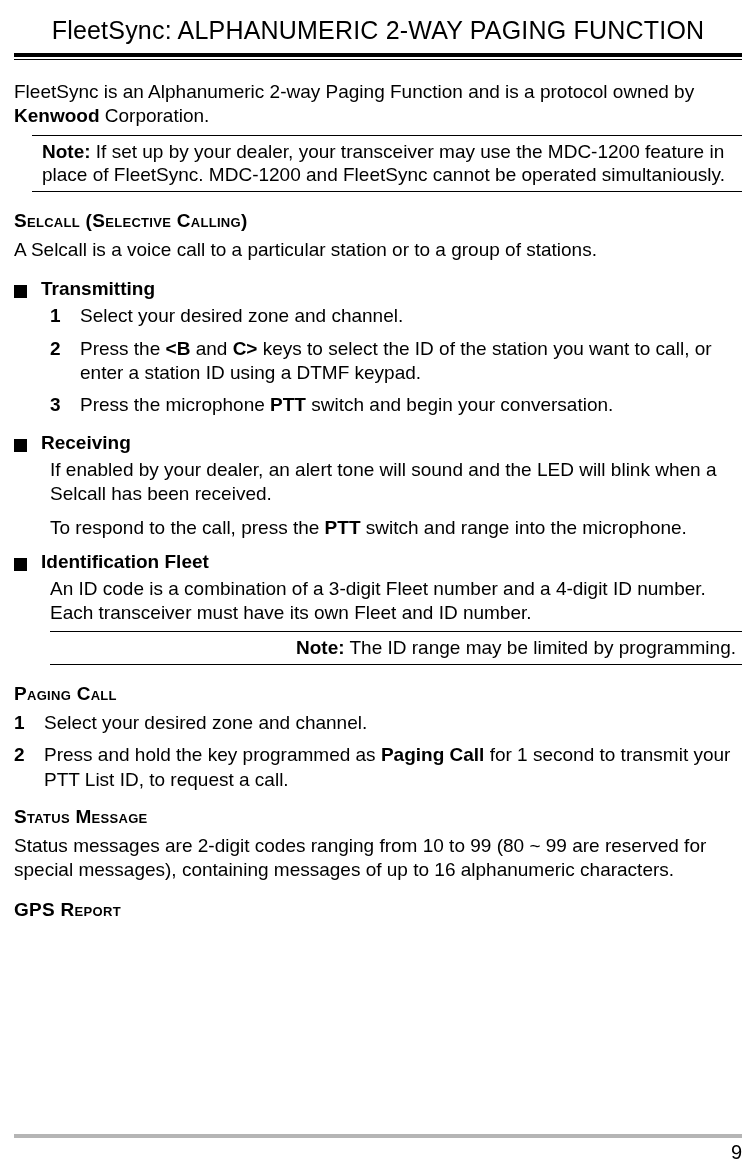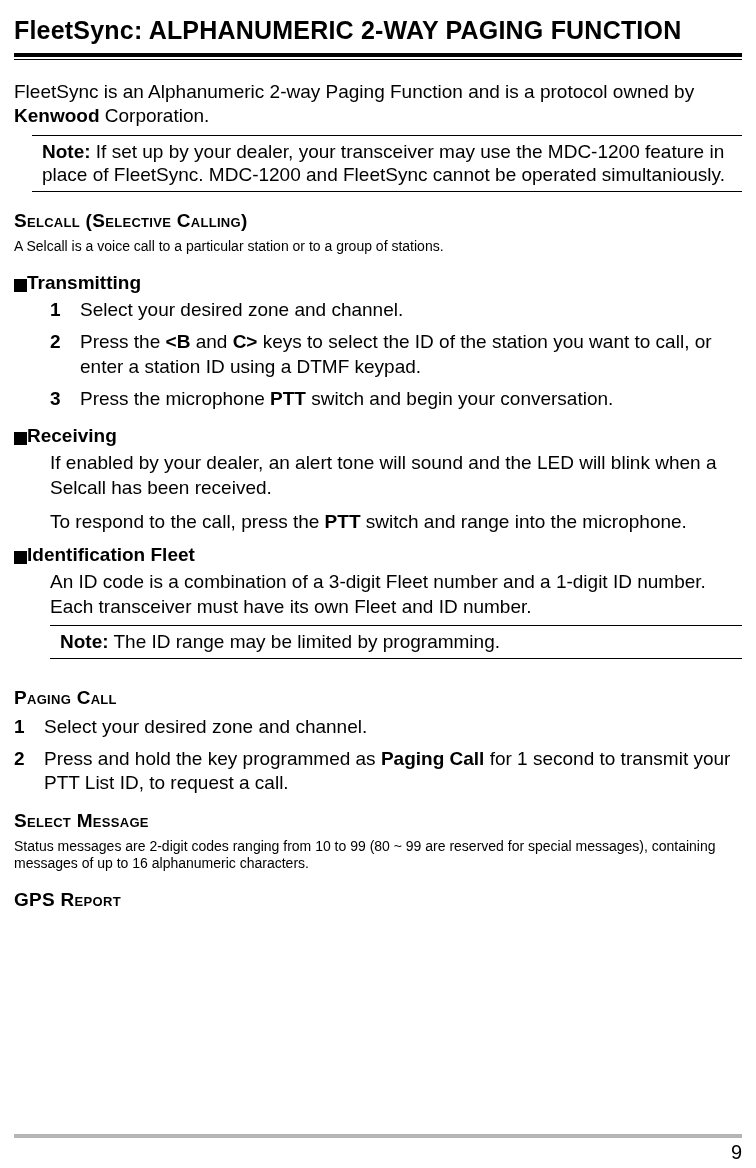--- a/index.html
+++ b/index.html
@@ -10,22 +10,22 @@
     background: #fff;
     font-family: Arial, Helvetica, sans-serif;
     color: #000;
     position: relative;
   }
   .page {
     padding: 10px 14px 0 14px;
   }
   .chapter-title {
     font-size: 25px;
-    font-weight: 700;
-    text-align: left;
+    font-weight: 400;
+    text-align: center;
     letter-spacing: 0.2px;
     margin: 6px 0 8px 0;
   }
   .hr-thick {
     border: none;
     border-top: 4px solid #000;
     margin: 0 0 2px 0;
   }
   .hr-thin {
     border: none;
@@ -48,27 +48,28 @@
   }
   .note-box .note-label { font-weight: 700; }
   .section-title {
     font-weight: 700;
     font-size: 19px;
     margin: 0 0 6px 0;
     letter-spacing: 0.3px;
     font-variant: small-caps;
   }
   .section-para {
-    font-size: 14px;
+    font-size: 19px;
     line-height: 1.28;
     margin: 0 0 16px 0;
   }
   .bullet-row {
     display: flex;
     align-items: baseline;
+    gap: 14px;
     margin: 4px 0 4px 0;
     padding-left: 0;
   }
   .bullet-square {
     width: 13px;
     height: 13px;
     background: #000;
     flex: 0 0 13px;
     position: relative;
     top: 3px;
@@ -162,41 +163,41 @@
   </div>
   <p class="body-indent">If enabled by your dealer, an alert tone will sound and the LED will blink when a Selcall has been received.</p>
   <p class="body-indent">
     <span>To respond to the call, press the </span><span class="bold">PTT</span><span> switch and range into the microphone.</span>
   </p>
 
   <div class="bullet-row">
     <span class="bullet-square"></span>
     <span class="bullet-label">Identification Fleet</span>
   </div>
-  <p class="body-indent tight">An ID code is a combination of a 3-digit Fleet number and a 1-digit ID number. Each transceiver must have its own Fleet and ID number.</p>
-
-  <div class="note-box" style="margin-left:36px; margin-bottom:28px;">
+  <p class="body-indent tight">An ID code is a combination of a 3-digit Fleet number and a 4-digit ID number. Each transceiver must have its own Fleet and ID number.</p>
+
+  <div class="note-box" style="margin-left:36px; margin-bottom:18px;text-align:right;">
     <span class="note-label">Note:</span><span>  The ID range may be limited by programming.</span>
   </div>
 
   <div class="section-title">Paging Call</div>
   <div class="num-list" style="margin-left:0;">
     <div class="num-item">
       <span class="num">1</span>
       <span>Select your desired zone and channel.</span>
     </div>
     <div class="num-item">
       <span class="num">2</span>
       <span>
         <span>Press and hold the key programmed as </span><span class="bold">Paging Call</span><span> for 1 second to transmit your PTT List ID, to request a call.</span>
       </span>
     </div>
   </div>
 
-  <div class="section-title">Select Message</div>
+  <div class="section-title">Status Message</div>
   <p class="section-para">Status messages are 2-digit codes ranging from 10 to 99 (80 ~ 99 are reserved for special messages), containing messages of up to 16 alphanumeric characters.</p>
 
   <div class="section-title">GPS Report</div>
 
 </div>
 
 <div class="footer-rule"></div>
 <div class="page-num">9</div>
 
 </body></html>

